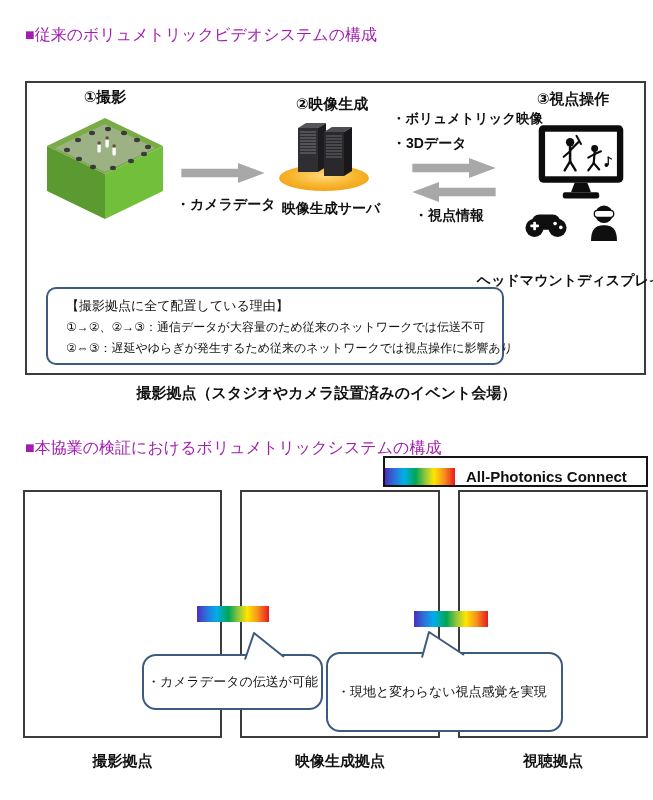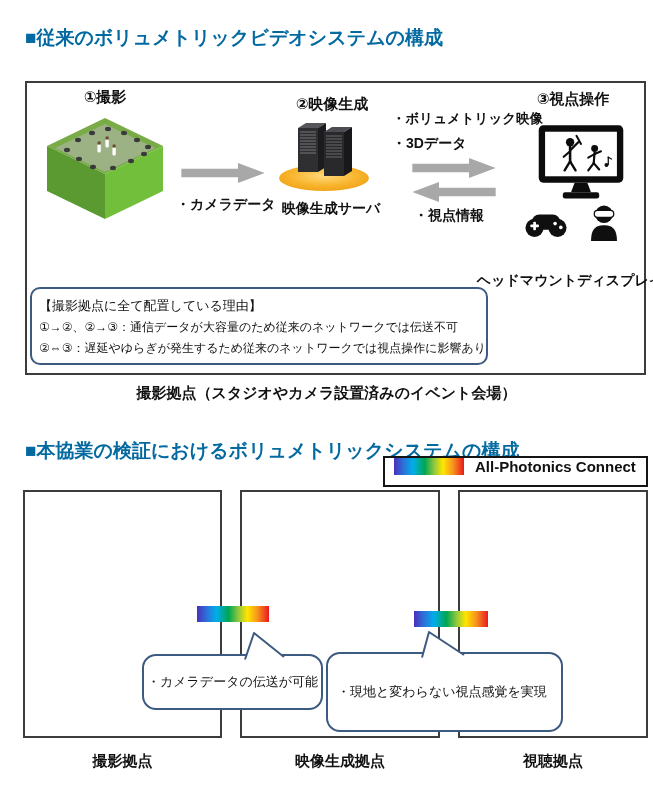--- a/index.html
+++ b/index.html
@@ -1,35 +1,35 @@
 <!DOCTYPE html>
 <html><head>
 <meta charset="utf-8">
 <style>
   html,body{margin:0;padding:0;background:#fff;}
   #canvas{
     position:relative;width:653px;height:800px;background:#fff;overflow:hidden;
     font-family:"Liberation Sans","DejaVu Sans",sans-serif;color:#111;
   }
   .abs{position:absolute;}
-  .sec-title{font-size:19px;font-weight:bold;color:#0369a1;white-space:nowrap;}
+  .sec-title{font-size:16px;font-weight:normal;color:#a21caf;white-space:nowrap;}
   .step-label{font-size:15px;font-weight:bold;white-space:nowrap;text-align:center;}
   .flow-label{font-size:13.5px;font-weight:bold;white-space:nowrap;}
   .icon-caption{font-size:14px;font-weight:bold;white-space:nowrap;text-align:center;}
   .frame{border:2px solid #3c3c3c;background:#fff;box-sizing:border-box;}
   .reason-box{
     border:2px solid #3d5a80;border-radius:10px;background:#fff;box-sizing:border-box;
-    padding:5px 7px;line-height:1.78;white-space:nowrap;
+    padding:5px 18px;line-height:1.78;white-space:nowrap;margin-left:16px;
   }
   .reason-box .rb-head{font-size:13px;}
   .reason-box .rb-line{font-size:12px;}
   .caption{font-size:15px;font-weight:bold;text-align:center;white-space:nowrap;}
   .legend{
     border:2px solid #141414;background:#fff;box-sizing:border-box;
-    display:flex;align-items:flex-start;gap:11px;padding-left:9px;
+    display:flex;align-items:flex-end;gap:11px;
   }
   .apn-bar{
     background:linear-gradient(90deg,#4a2fbd 0%,#2e6fd8 13%,#00aeea 27%,#00a651 44%,
       #8cc63f 57%,#ffe600 70%,#f7941d 84%,#e9191f 100%);
   }
   .legend-label{font-size:15px;font-weight:bold;white-space:nowrap;}
   .site-box{border:2px solid #3c3c3c;background:#fff;box-sizing:border-box;z-index:1;}
   .site-label{font-size:15px;font-weight:bold;text-align:center;white-space:nowrap;}
   .bubble{
     background:#fff;border:2px solid #3d5a80;border-radius:14px;box-sizing:border-box;

